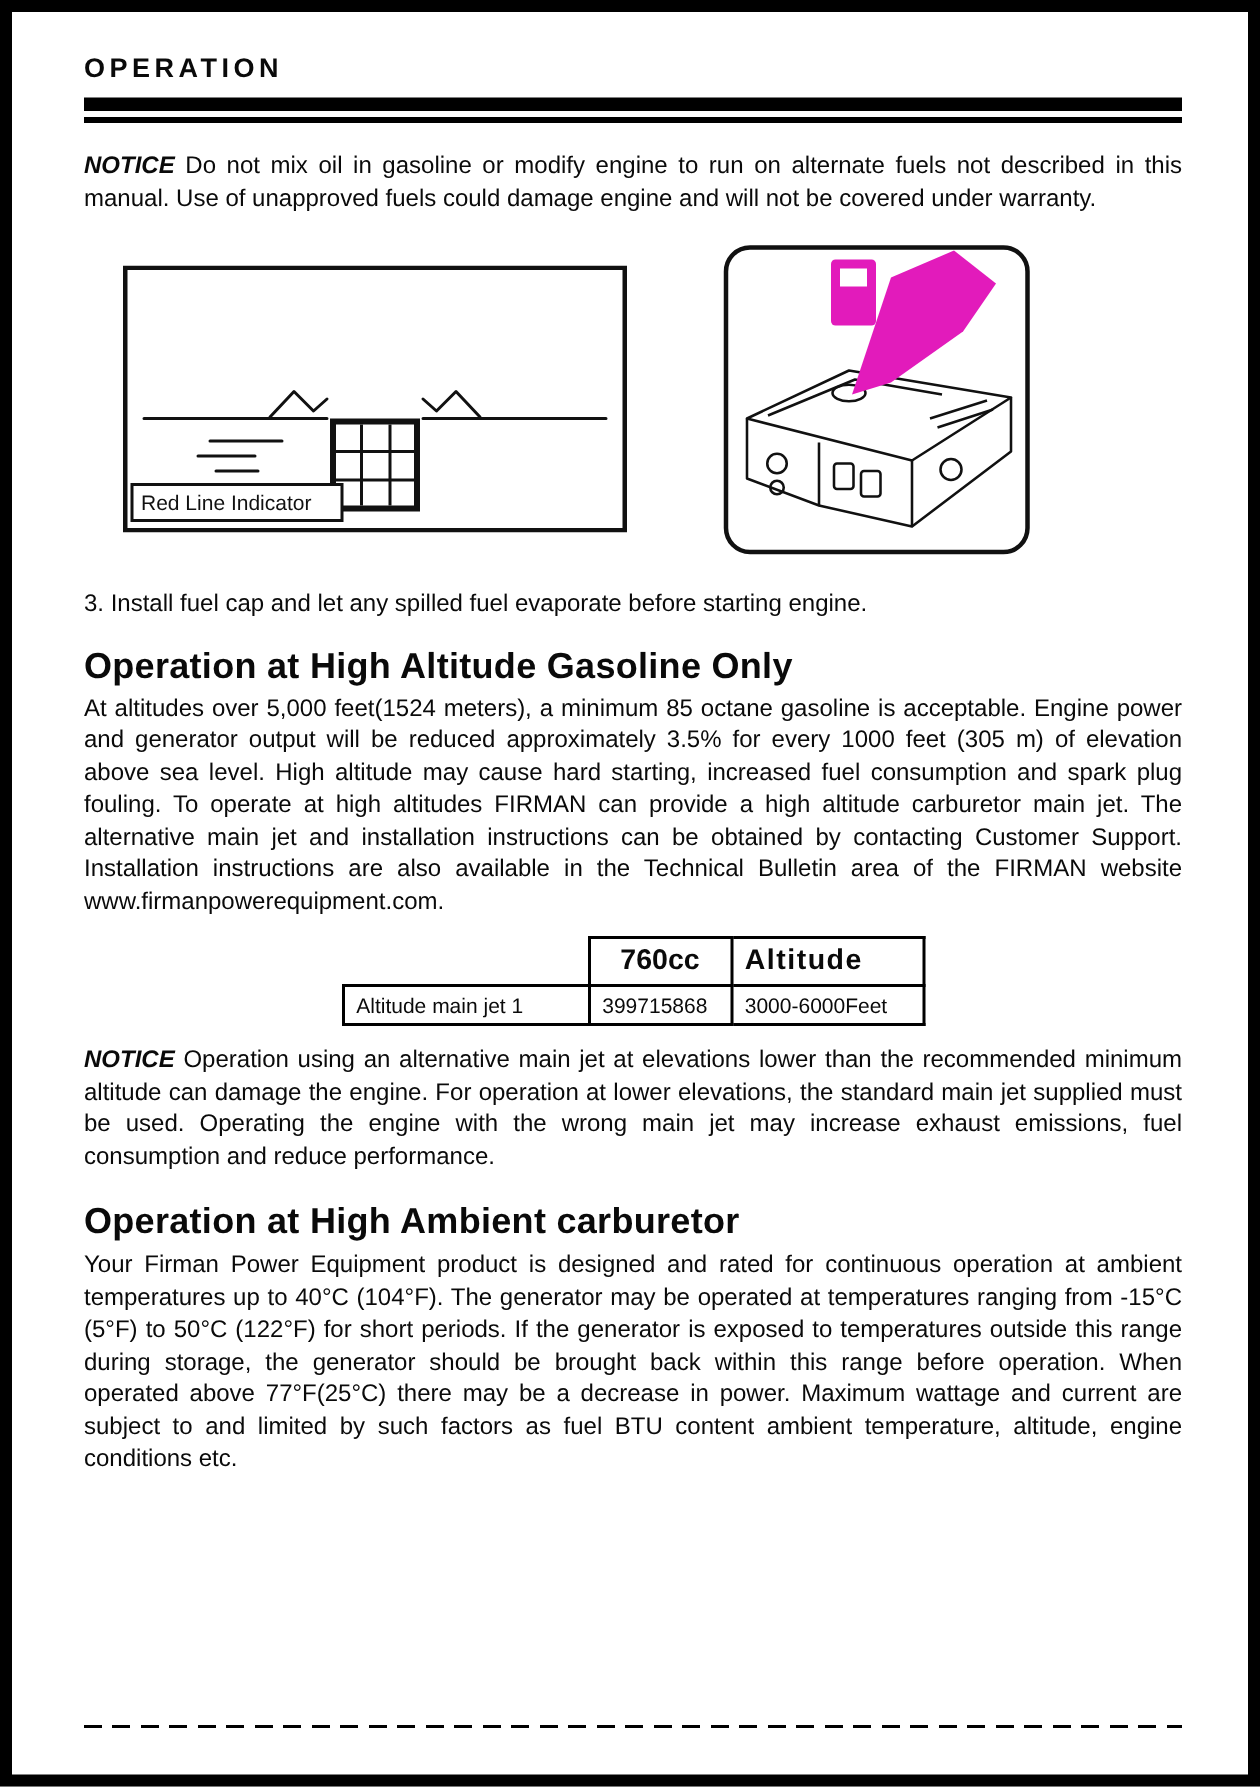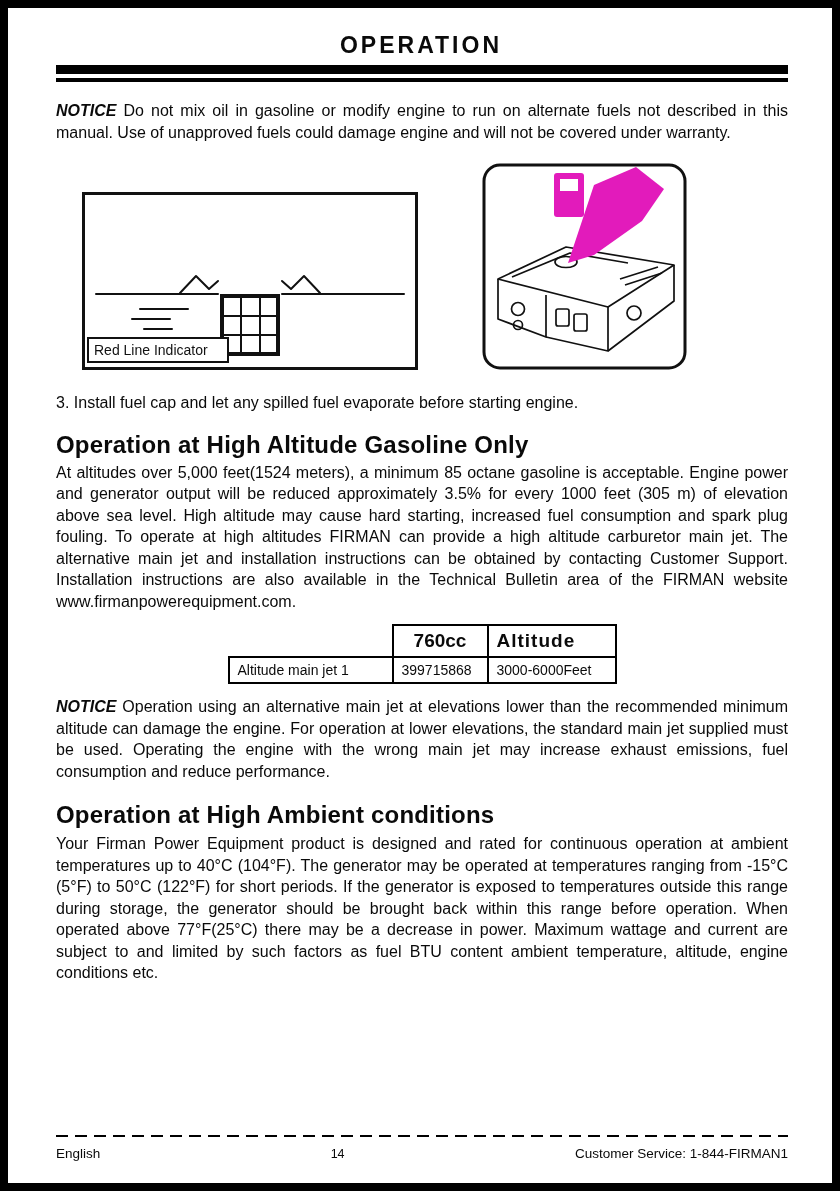--- a/index.html
+++ b/index.html
@@ -3,28 +3,28 @@
 <meta charset="utf-8">
 <style>
   * { box-sizing: border-box; margin: 0; padding: 0; }
   html,body { background:#555; }
   body { width:840px; height:1191px; font-family:"Liberation Sans", sans-serif; color:#0a0a0a; }
   .page {
     width:840px; height:1191px; background:#fff;
     border:8px solid #000; position:relative; overflow:hidden;
     padding:24px 44px 0 48px;
   }
-  .title { text-align:center; font-size:23px; font-weight:bold; letter-spacing:3px; padding-right:2px; line-height:26px; }
+  .title { text-align:left; font-size:18px; font-weight:bold; letter-spacing:3px; padding-right:2px; line-height:26px; }
   .rule-thick { height:9px; background:#000; margin-top:7px; }
   .rule-thin  { height:4px; background:#000; margin-top:4px; }
   p.body { font-size:16px; line-height:21.5px; text-align:justify; }
   .nl { font-weight:bold; font-style:italic; }
   .notice1 { margin-top:18px; }
   .steps { margin-top:18px; }
-  .figures { display:flex; align-items:flex-end; margin-top:20px; }
+  .figures { display:flex; align-items:flex-start; margin-top:20px; }
   .fig-left { margin-left:26px; margin-top:14px; }
   .fig-right { margin-left:64px; }
   .step3 { margin-top:22px; }
   h2 { font-size:24px; line-height:25px; letter-spacing:.2px; }
   .h2a { margin-top:18px; }
   .h2b { margin-top:20px; }
   .para1 { margin-top:5px; }
   .para2 { margin-top:6px; }
   table { border-collapse:collapse; margin:12px auto 0; font-size:14px; }
   td,th { border:2px solid #000; padding:4px 8px; font-weight:400; text-align:left; }
@@ -119,25 +119,20 @@
         <td>3000-6000Feet</td>
       </tr>
     </tbody>
   </table>
 
   <p class="body notice2">
     <span class="nl">NOTICE</span>
     <span>Operation using an alternative main jet at elevations lower than the recommended minimum altitude can damage the engine. For operation at lower elevations, the standard main jet supplied must be used. Operating the engine with the wrong main jet may increase exhaust emissions, fuel consumption and reduce performance.</span>
   </p>
 
-  <h2 class="h2b">Operation at High Ambient conditions</h2>
+  <h2 class="h2b">Operation at High Ambient carburetor</h2>
   <p class="body para2">Your Firman Power Equipment product is designed and rated for continuous operation at ambient temperatures up to 40°C (104°F). The generator may be operated at temperatures ranging from -15°C (5°F) to 50°C (122°F) for short periods. If the generator is exposed to temperatures outside this range during storage, the generator should be brought back within this range before operation. When operated above 77°F(25°C) there may be a decrease in power. Maximum wattage and current are subject to and limited by such factors as fuel BTU content ambient temperature, altitude, engine conditions etc.</p>
 
   <footer class="footer">
     <div class="dash"></div>
-    <div class="footer-row">
-      <span>English</span>
-      <span class="pn">14</span>
-      <span>Customer Service: 1-844-FIRMAN1</span>
-    </div>
   </footer>
 
 </div>
 
 </body></html>

